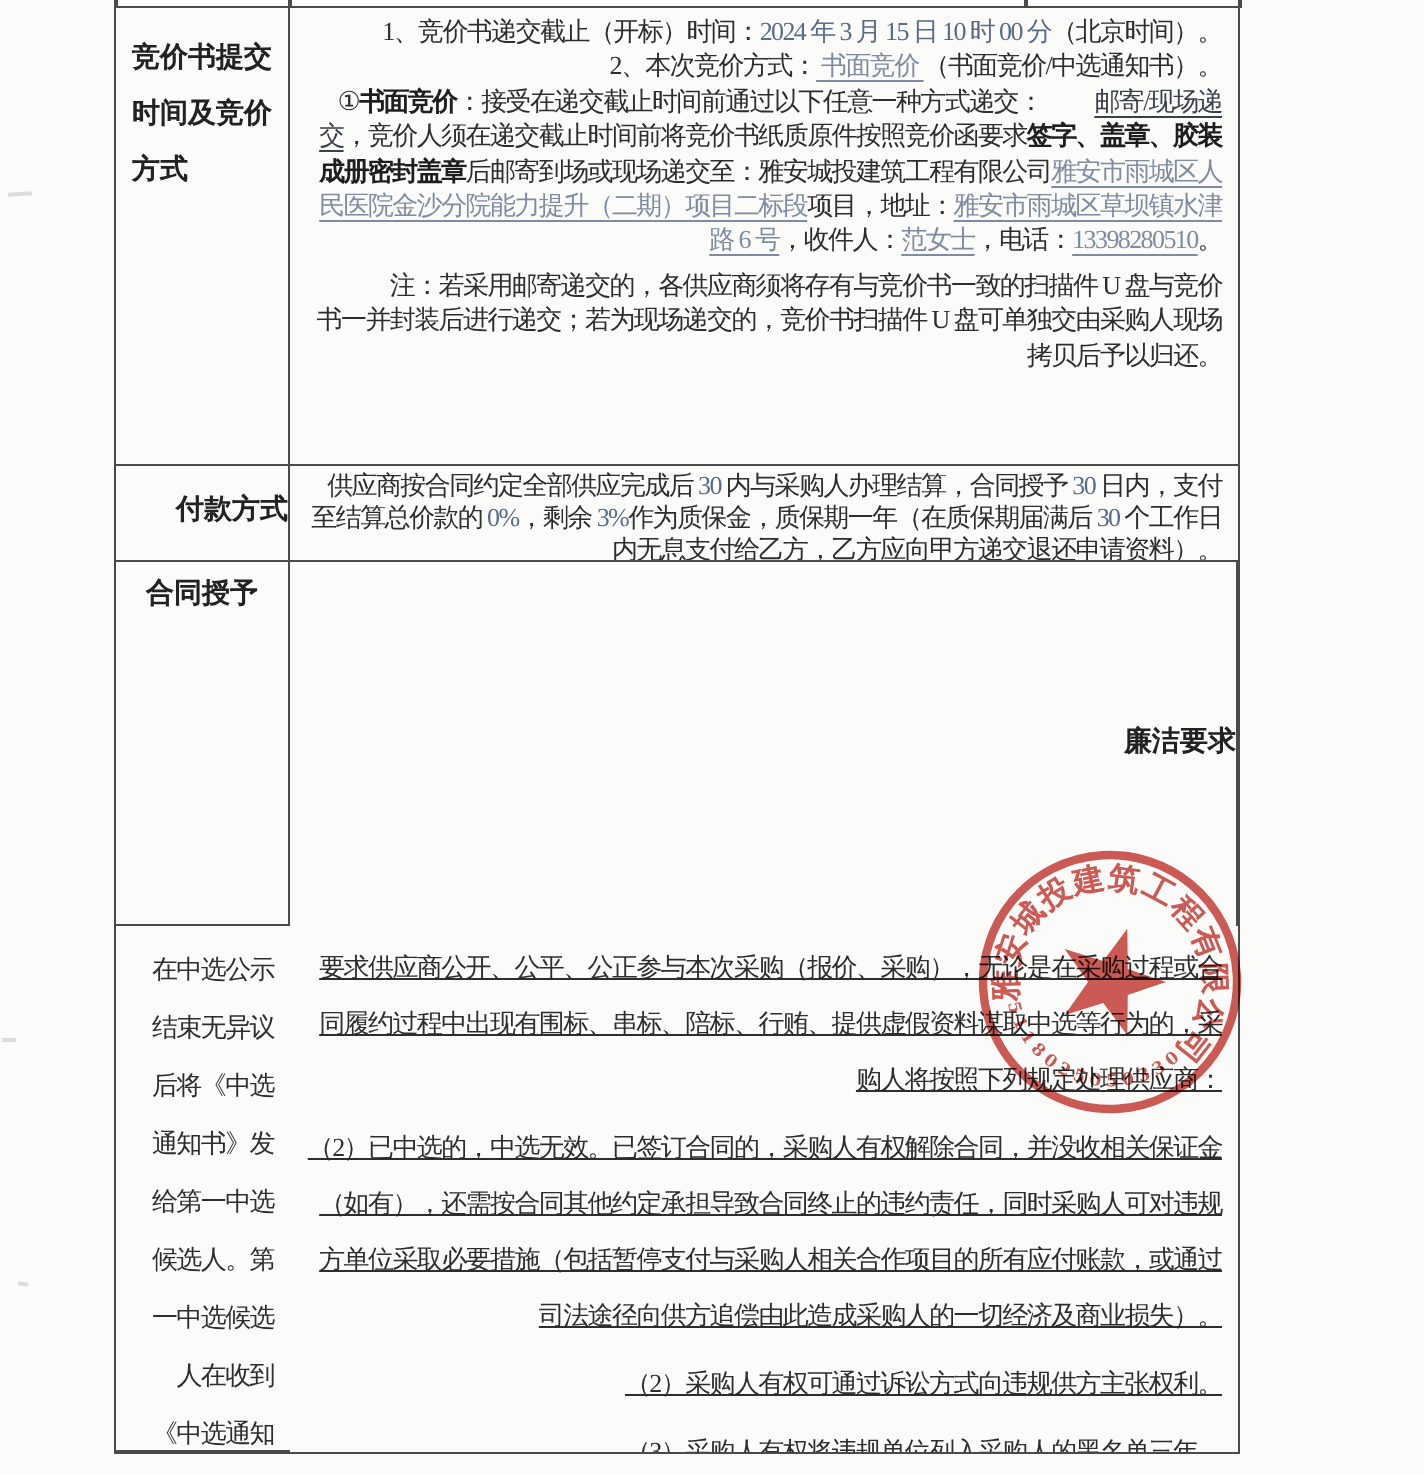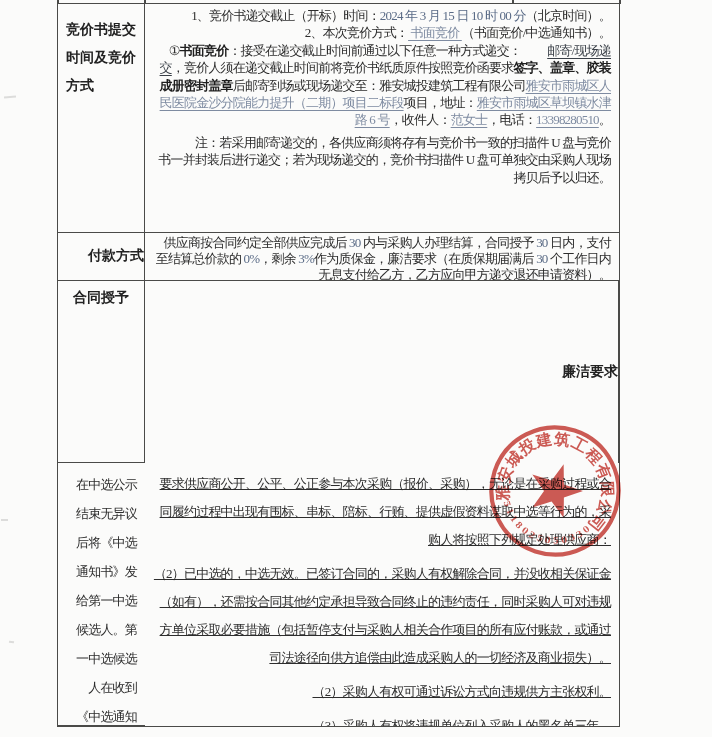--- a/index.html
+++ b/index.html
@@ -86,21 +86,21 @@
         <div class="para"><span>1、竞价书递交截止（开标）时间：</span><span class="s-n">2024 年 3 月 15 日 10 时 00 分</span><span>（北京时间）。</span></div>
         <div class="para"><span>2、本次竞价方式：</span><span class="s-u">&nbsp;书面竞价&nbsp;</span><span>（书面竞价/中选通知书）。</span></div>
         <div class="para"><span>①</span><span class="s-b">书面竞价</span><span>：接受在递交截止时间前通过以下任意一种方式递交：</span><span class="s-ub">邮寄/现场递交</span><span>，竞价人须在递交截止时间前将竞价书纸质原件按照竞价函要求</span><span class="s-b">签字、盖章、胶装成册密封盖章</span><span>后邮寄到场或现场递交至：雅安城投建筑工程有限公司</span><span class="s-u">雅安市雨城区人民医院金沙分院能力提升（二期）项目二标段</span><span>项目，地址：</span><span class="s-u">雅安市雨城区草坝镇水津路 6 号</span><span>，收件人：</span><span class="s-u">范女士</span><span>，电话：</span><span class="s-u">13398280510</span><span>。</span></div>
         <div class="para gap ind"><span>注：若采用邮寄递交的，各供应商须将存有与竞价书一致的扫描件 U 盘与竞价书一并封装后进行递交；若为现场递交的，竞价书扫描件 U 盘可单独交由采购人现场拷贝后予以归还。</span></div>
       </div>
 
     <div class="cell label-cell lc-mid row-border">
       <span class="lbl">付款方式</span>
     </div>
     <div class="cell content-cell r1c row-border">
-        <div class="para"><span>供应商按合同约定全部供应完成后 </span><span class="s-n">30</span><span> 内与采购人办理结算，合同授予 </span><span class="s-n">30</span><span> 日内，支付至结算总价款的 </span><span class="s-n">0%</span><span>，剩余 </span><span class="s-n">3%</span><span>作为质保金，廉洁要求（在质保期届满后 </span><span class="s-n">30</span><span> 个工作日内无息支付给乙方，乙方应向甲方递交退还申请资料）。</span></div>
+        <div class="para"><span>供应商按合同约定全部供应完成后 </span><span class="s-n">30</span><span> 内与采购人办理结算，合同授予 </span><span class="s-n">30</span><span> 日内，支付至结算总价款的 </span><span class="s-n">0%</span><span>，剩余 </span><span class="s-n">3%</span><span>作为质保金，质保期一年（在质保期届满后 </span><span class="s-n">30</span><span> 个工作日内无息支付给乙方，乙方应向甲方递交退还申请资料）。</span></div>
       </div>
 
     <div class="cell label-cell lc-top2 row-border">
       <span class="lbl">合同授予</span>
     </div>
     <div class="cell label-cell lc-mid">
       <span class="lbl">廉洁要求</span>
     </div>
 
     <div class="cell content-cell r2c row-border">

